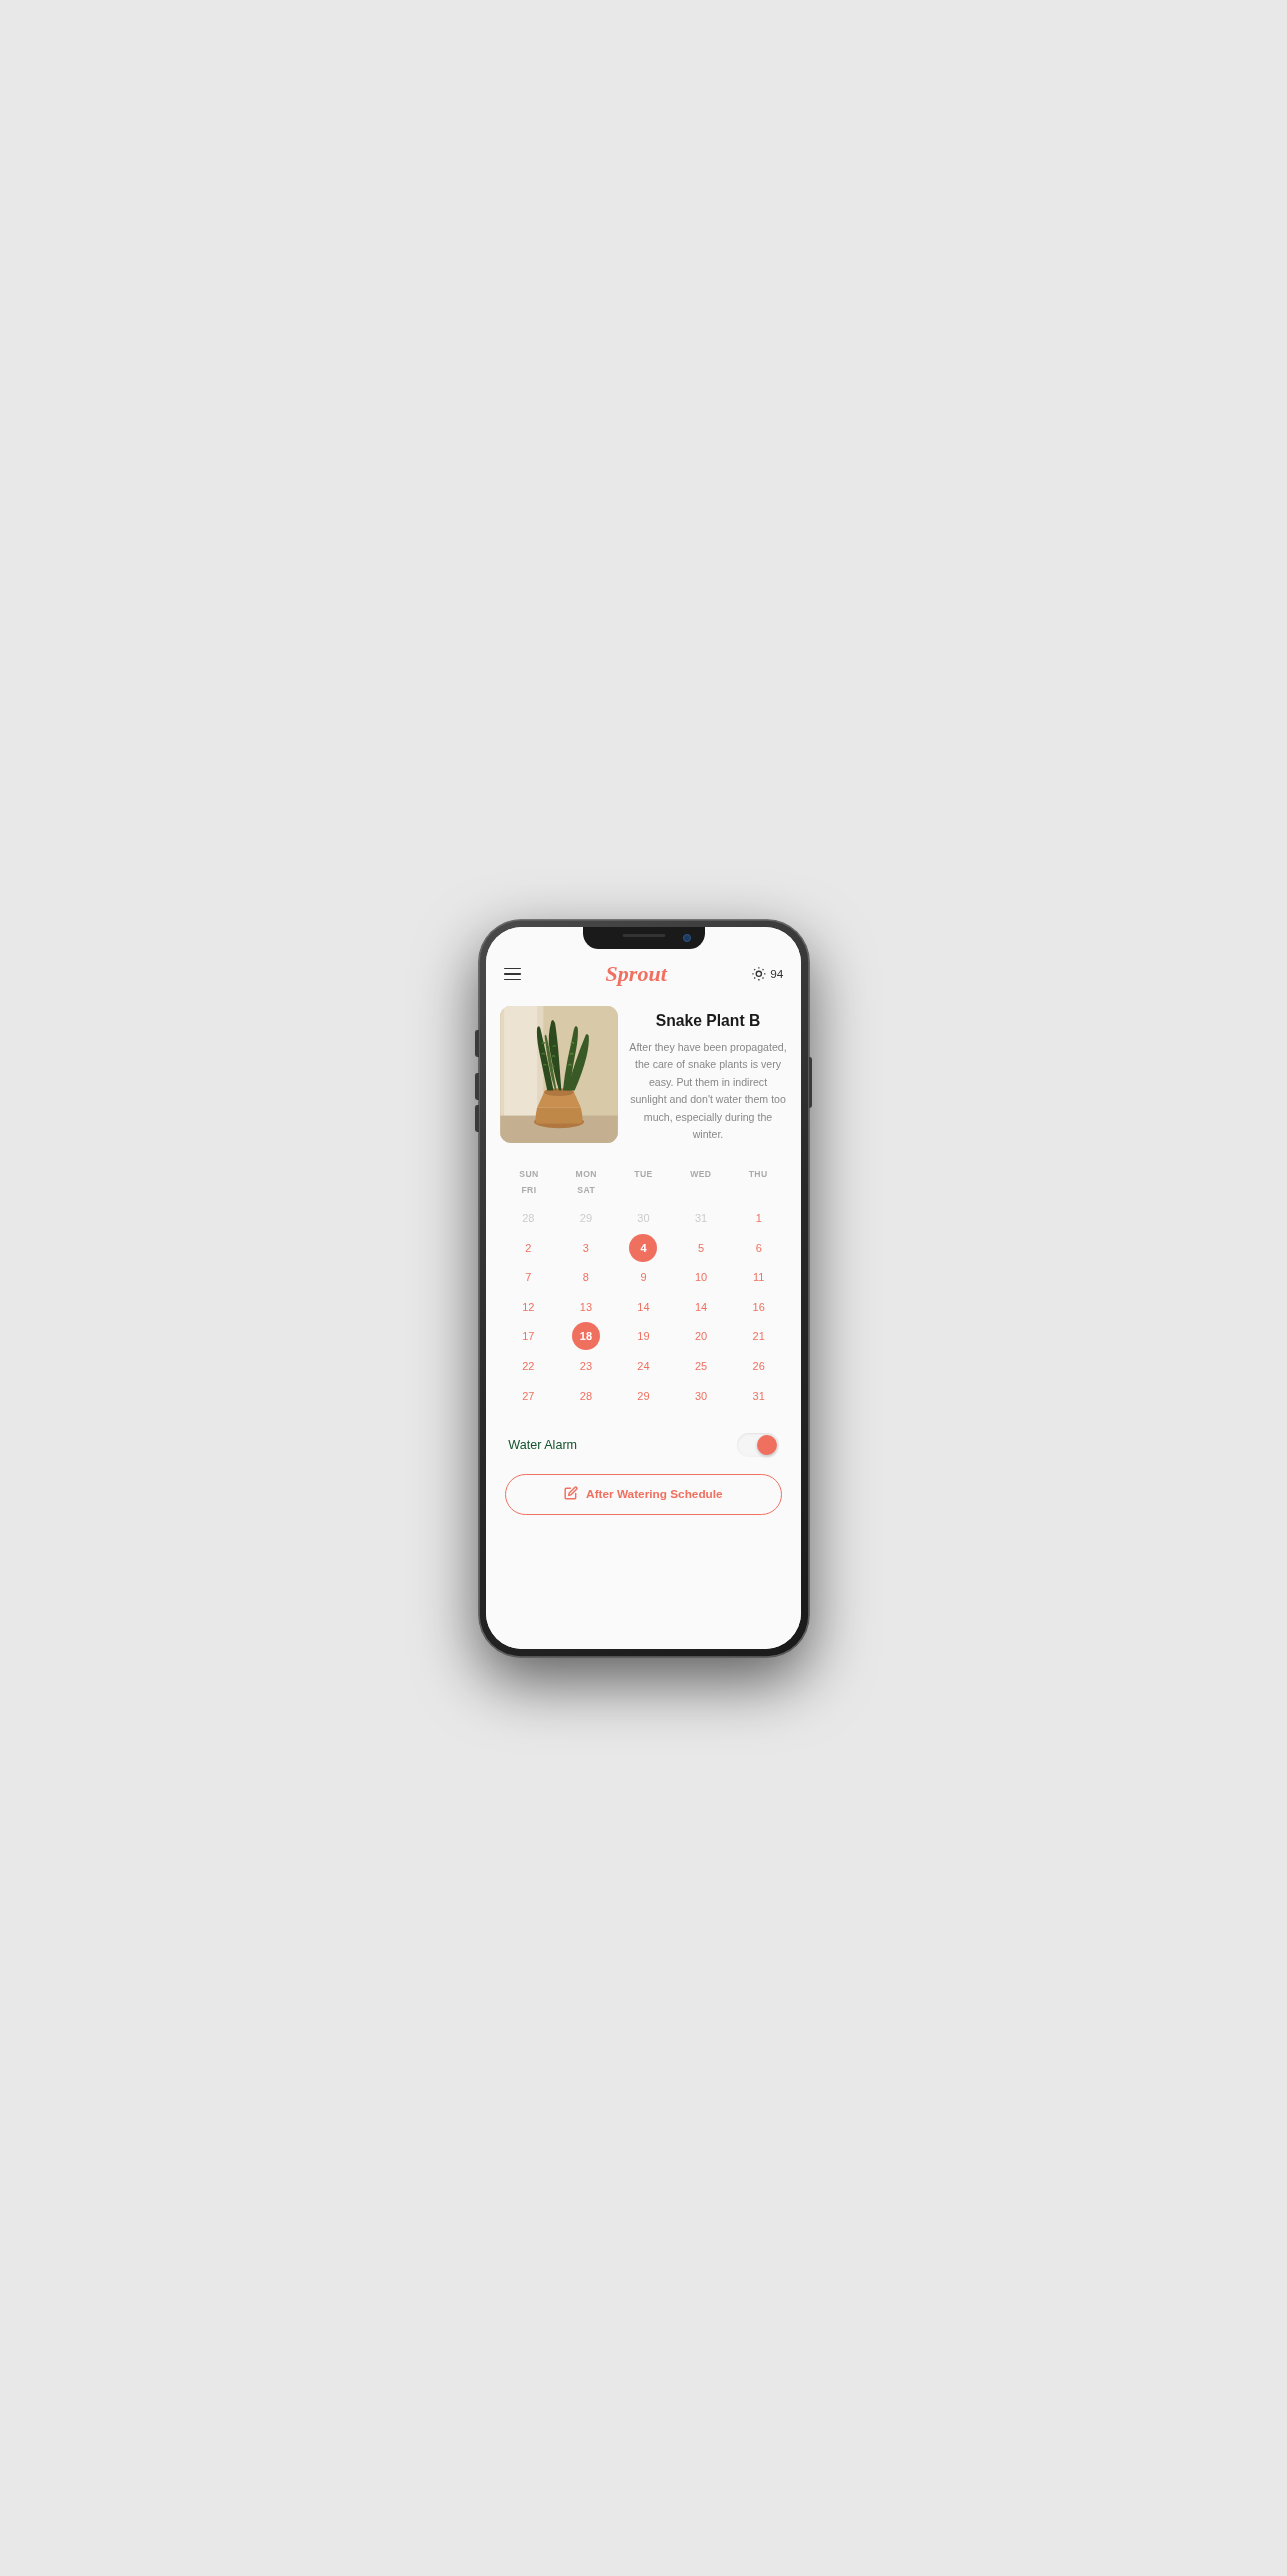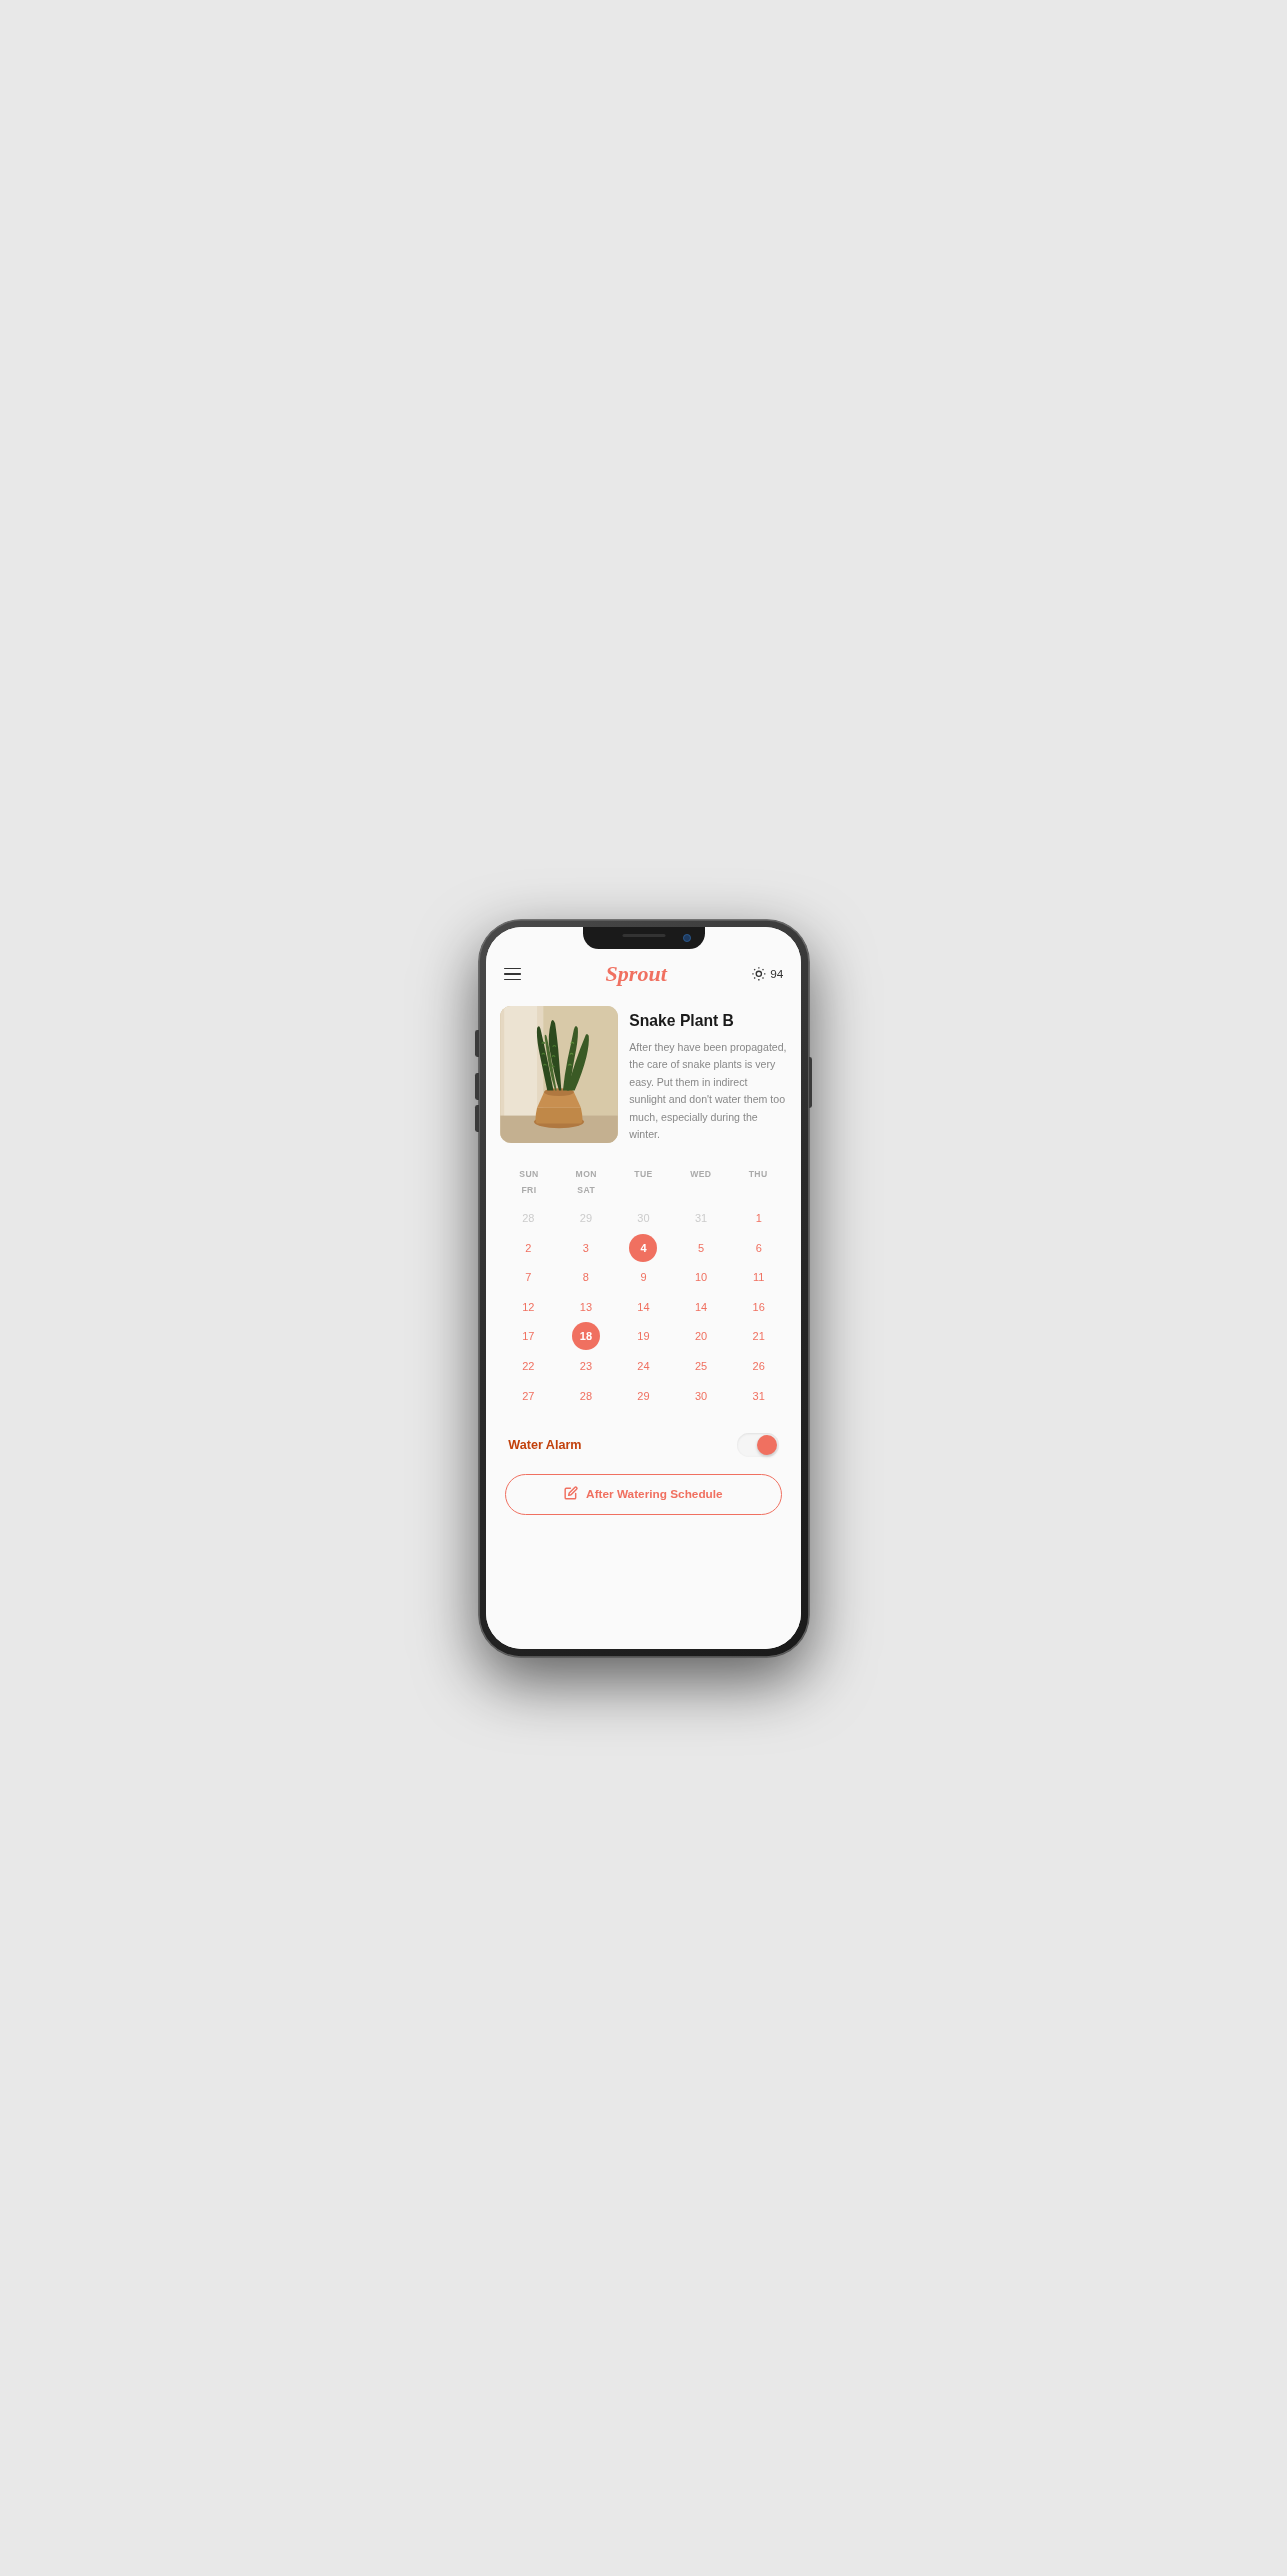--- a/index.html
+++ b/index.html
@@ -146,20 +146,21 @@
       width: 15.7px;
       height: 15.7px;
     }
 
     
     .plant-card {
       display: flex;
       gap: 11px;
       padding: 9.4px 14px 14px;
       align-items: flex-start;
+      text-align: center;
     }
 
     .plant-image-container {
       width: 118px;
       min-width: 118px;
       height: 137px;
       border-radius: 11px;
       overflow: hidden;
       background: #d4c4a8;
     }
@@ -244,22 +245,22 @@
     
     .water-alarm-section {
       padding: 7.8px 22px 11px;
       display: flex;
       align-items: center;
       justify-content: space-between;
     }
 
     .water-alarm-label {
       font-size: 12.6px;
-      color: #c2410c;
-      font-weight: 700;
+      color: #14532d;
+      font-weight: 400;
     }
 
     .toggle-container {
       position: relative;
       width: 42px;
       height: 23.5px;
     }
 
     .toggle-track {
       width: 42px;

